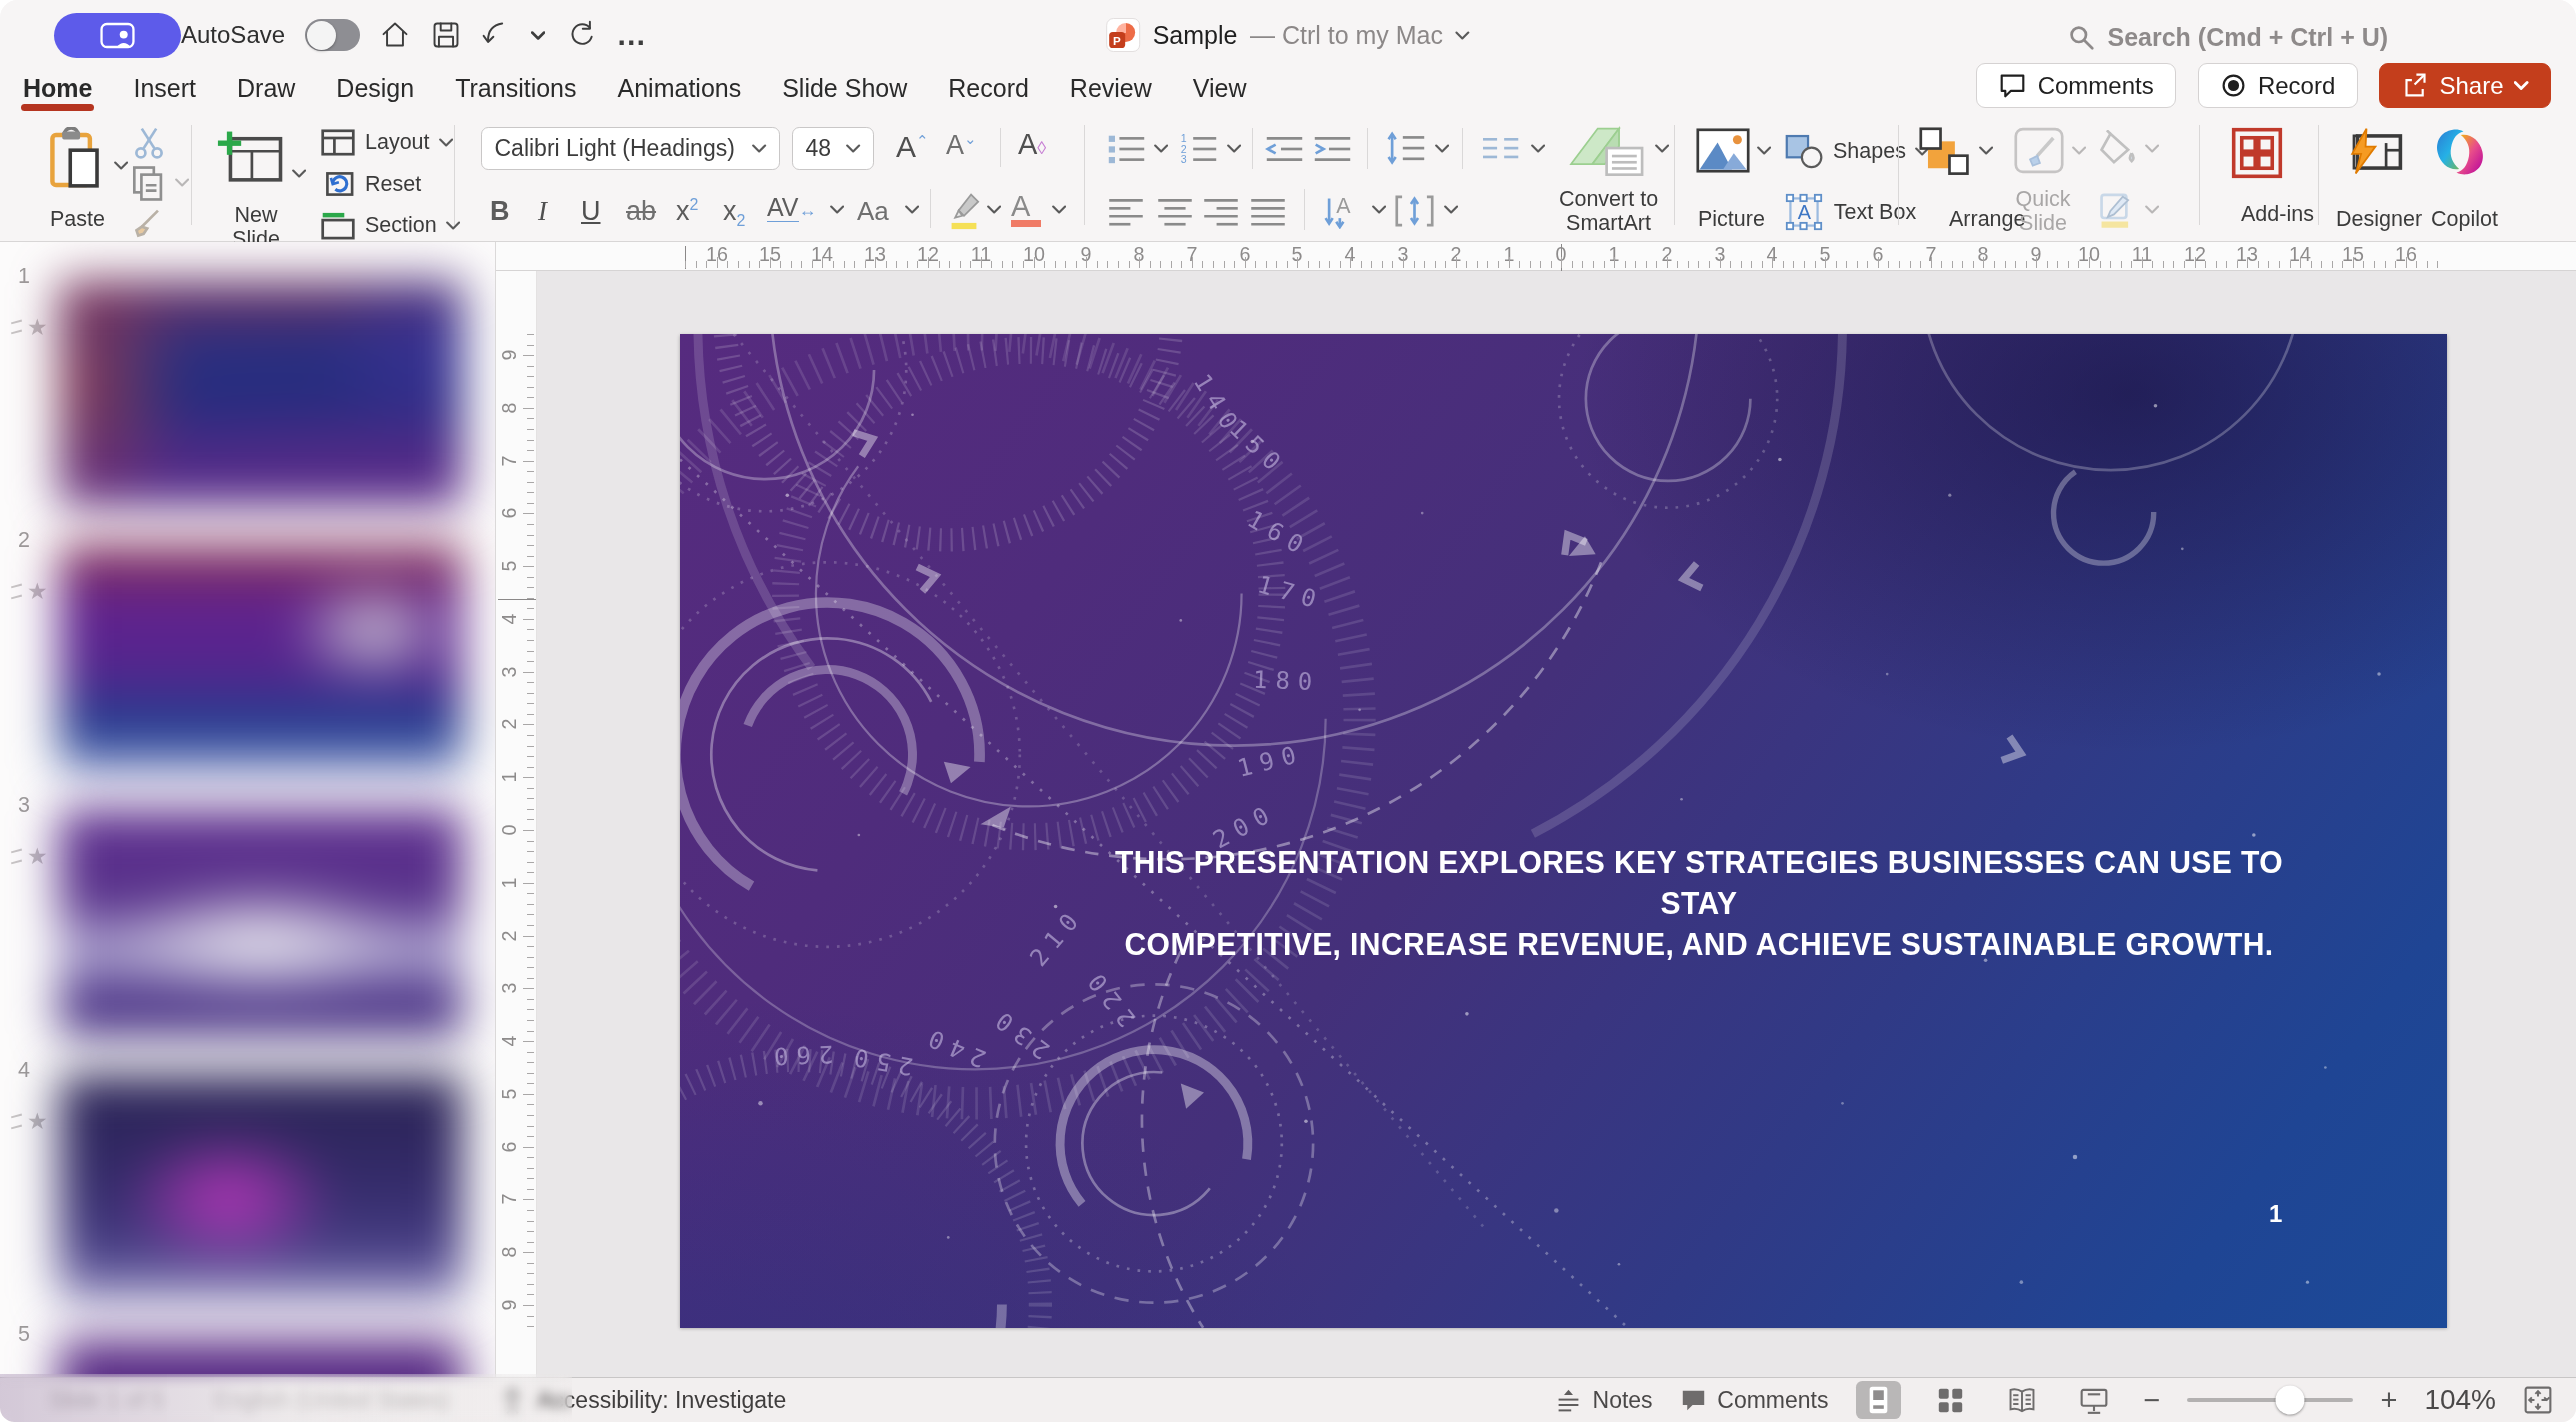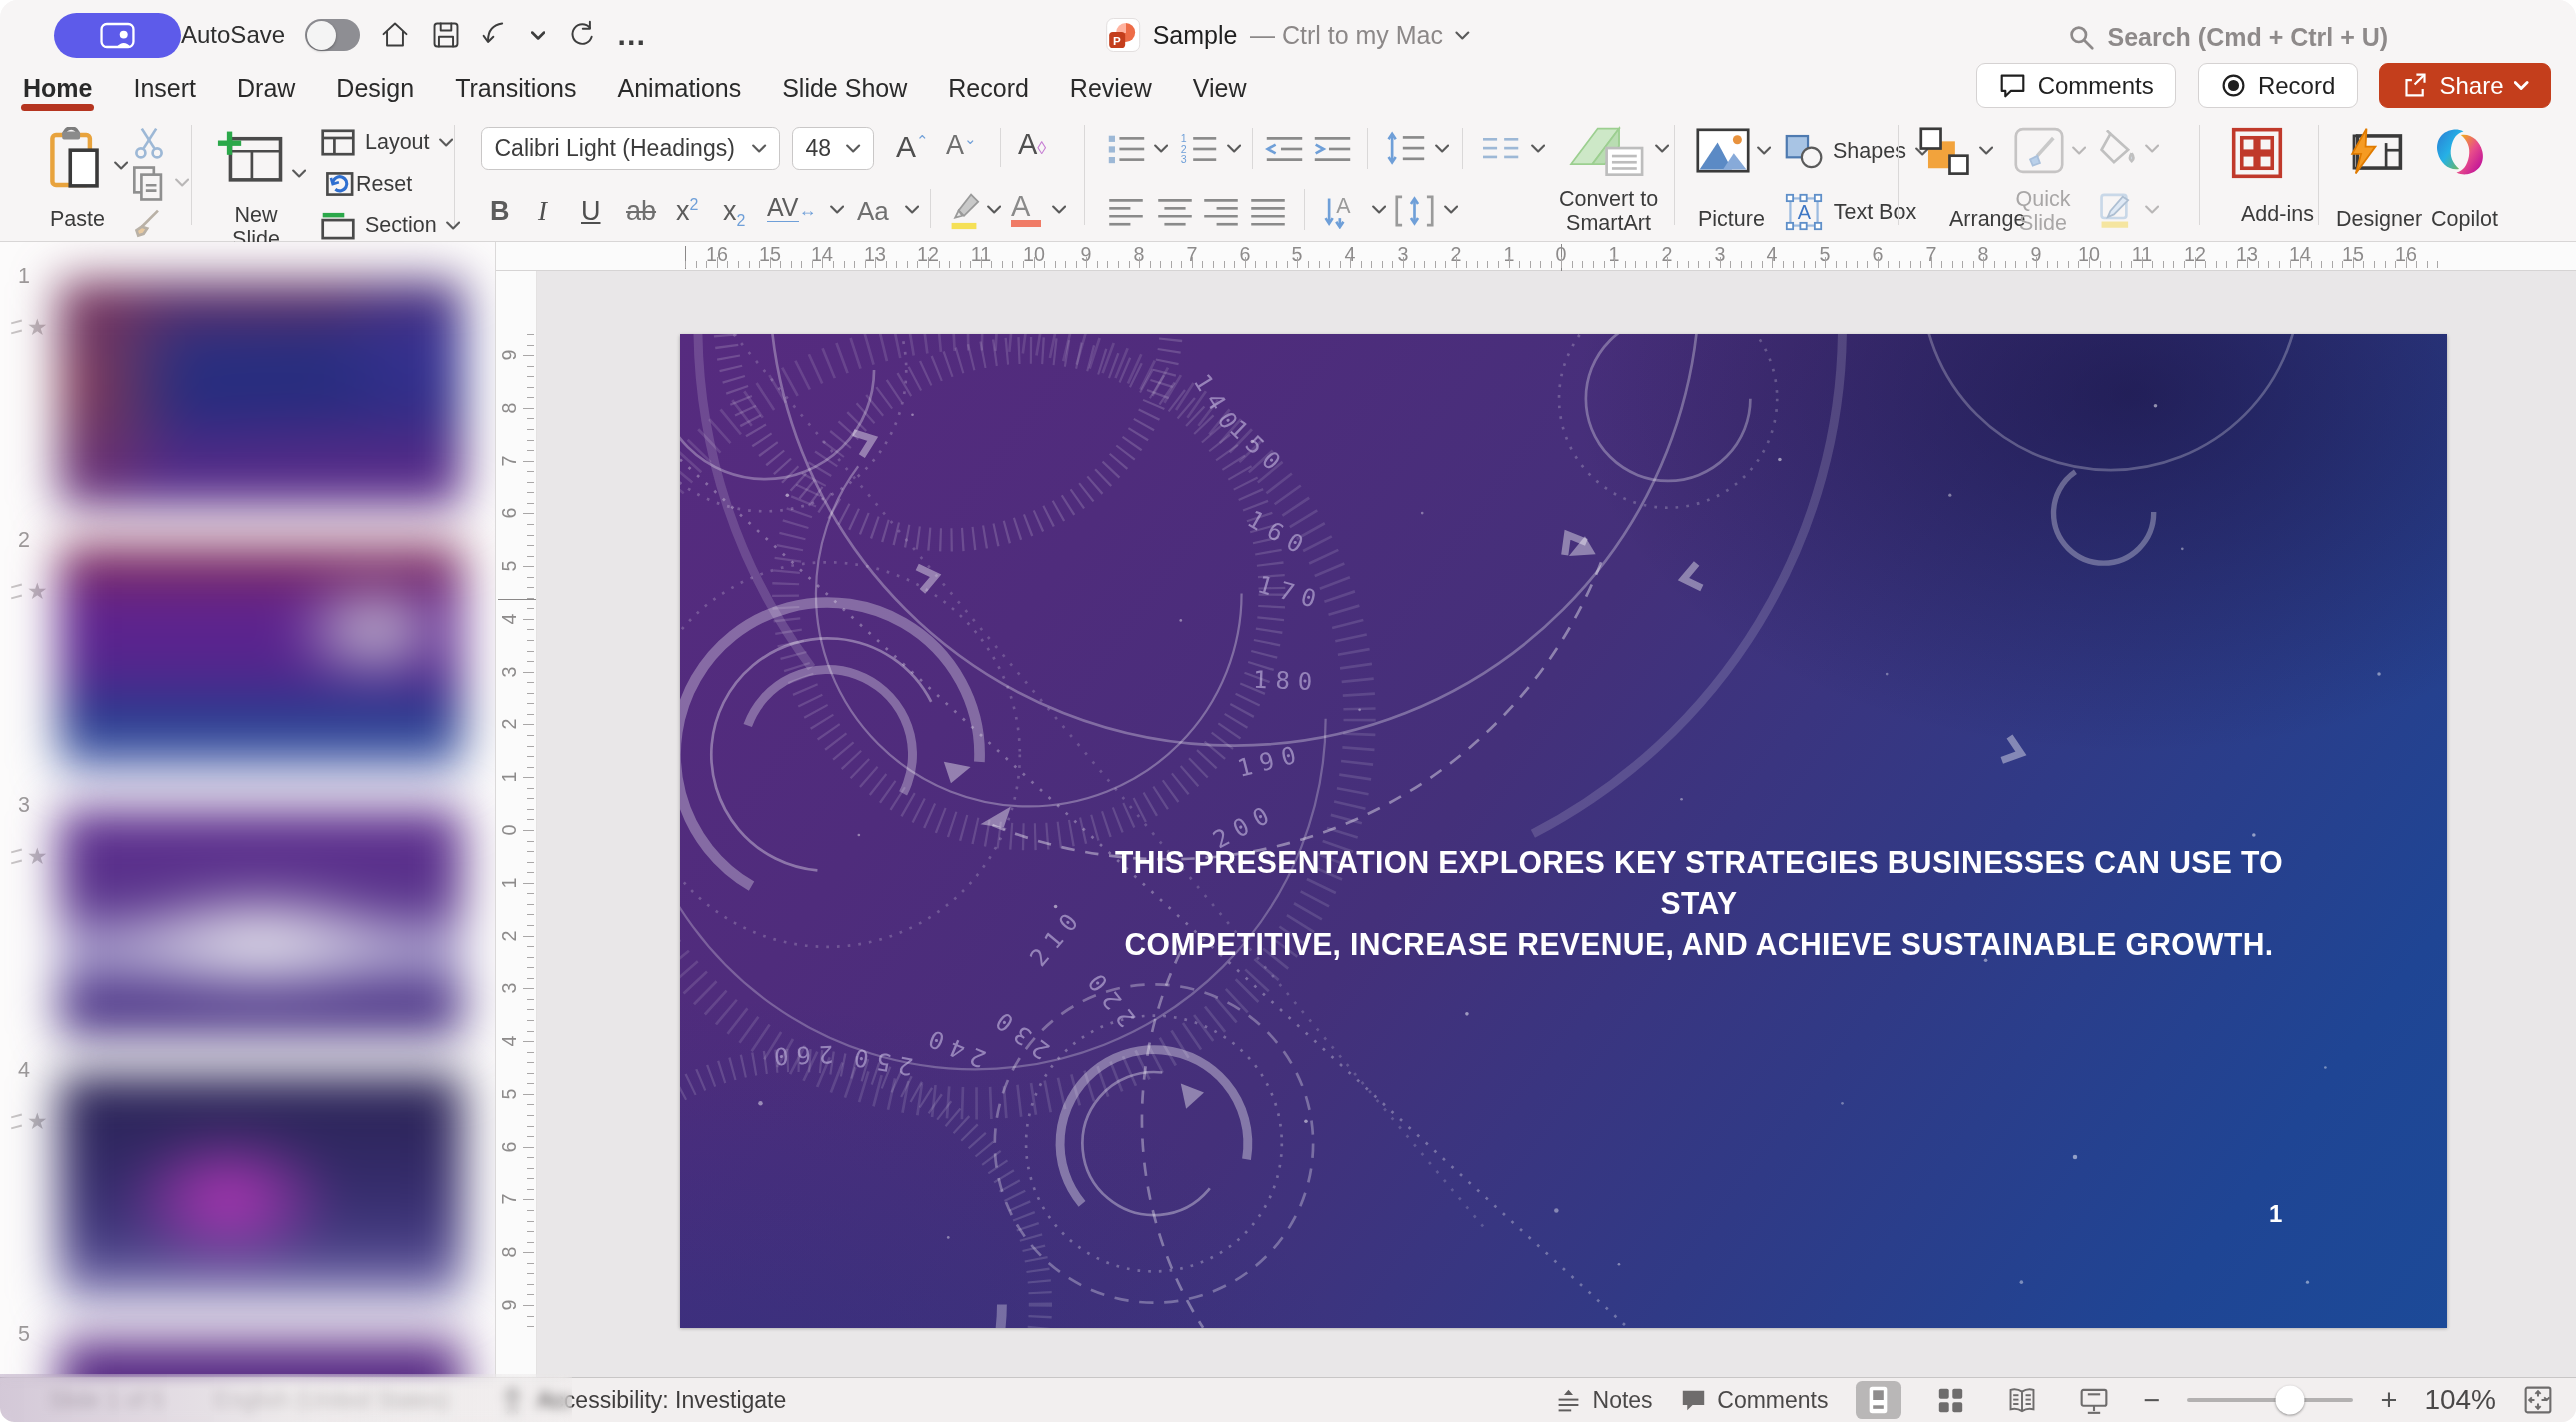--- a/index.html
+++ b/index.html
@@ -288,21 +288,21 @@
             <rect x="3" y="3" width="34" height="26"></rect>
             <line x1="3" y1="11" x2="37" y2="11"></line>
             <line x1="16" y1="11" x2="16" y2="29"></line>
           </g>
         </svg>
       <span class="rlbl" style="position:static;">Layout</span>
       <svg class="cv" viewBox="0 0 12 7">
           <path d="M1 1l5 5 5-5"></path>
         </svg>
     </div>
-    <div class="abs rbtn flex" style="left:320px;top:55px;gap:0;">
+    <div class="abs rbtn flex" style="left:320px;top:55px;gap:9px;">
       <svg width="36" height="30" viewBox="0 0 40 34">
           <g fill="none">
             <rect x="8" y="5" width="28" height="24" stroke="#4a4a4a" stroke-width="3"></rect>
             <path d="M14 16 a8 8 0 1 1 3 7" stroke="#2f6fd0" stroke-width="3.5"></path>
             <path d="M10 8 l4 8 8-3" stroke="#2f6fd0" stroke-width="0" fill="none"></path>
             <path d="M12 10 l2 7 7-2" stroke="#2f6fd0" stroke-width="3"></path>
           </g>
         </svg>
       <span class="rlbl" style="position:static;">Reset</span>
     </div>

